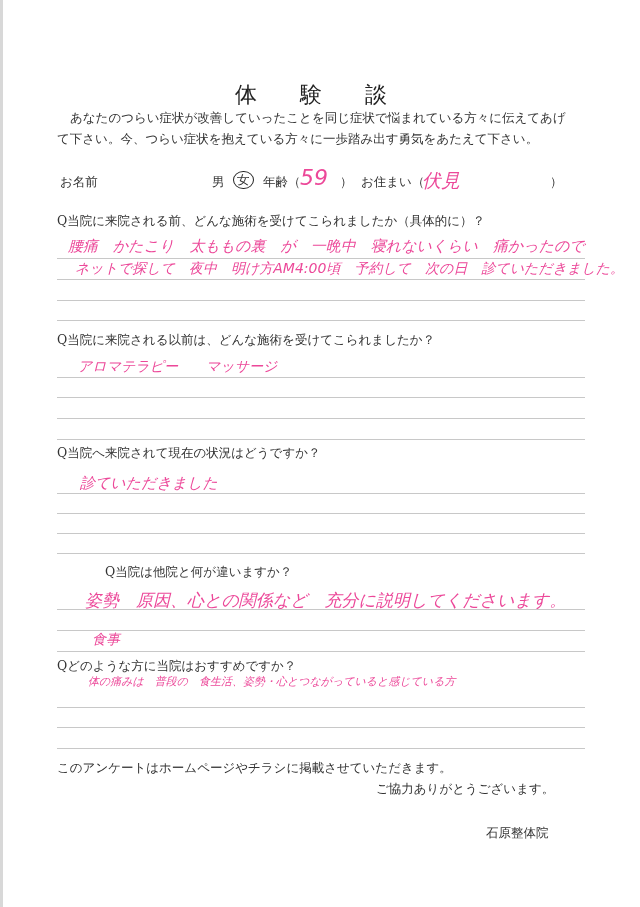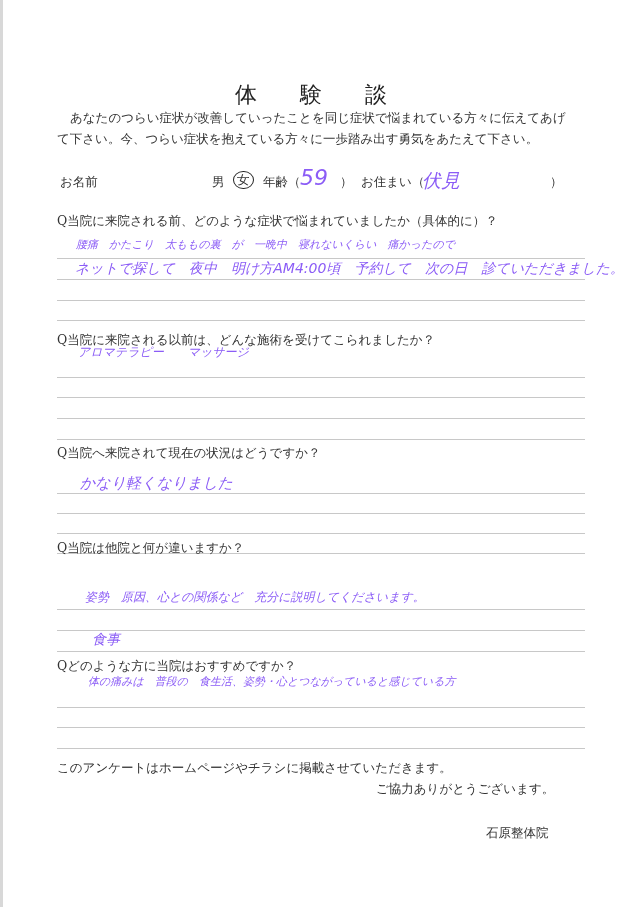--- a/index.html
+++ b/index.html
@@ -10,21 +10,21 @@
       color: #2a2a2a;
     }
     .left-edge { position: absolute; left: 0; top: 0; width: 3px; height: 907px; background: #d8d8d8; }
     .title {
       position: absolute; top: 80px; left: 0; width: 640px; text-align: center;
       font-size: 22px; letter-spacing: 18px; color: #222;
     }
     .intro { position: absolute; left: 57px; width: 545px; font-size: 12.5px; color: #333; line-height: 20px; }
     .abs { position: absolute; white-space: nowrap; }
     .label { font-size: 12.5px; color: #333; }
-    .hand { font-family: "DejaVu Sans", sans-serif; color: #8b5cf6; font-style: italic; }
+    .hand { font-family: "DejaVu Sans", sans-serif; color: #ec4899; font-style: italic; }
     .rule { position: absolute; left: 57px; width: 528px; height: 1px; background: #c8c8c8; }
     .q { position: absolute; left: 57px; font-size: 12.5px; color: #333; white-space: nowrap; }
     .circle {
       display: inline-block; border: 1.3px solid #222; border-radius: 50%;
       padding: 0 3px; line-height: 16px;
     }
   </style>
 </head>
 <body>
 
@@ -42,44 +42,44 @@
 <div class="abs label" style="top:171px;left:233px;">
   <span class="circle">女</span>
 </div>
 <div class="abs label" style="top:174px;left:263px;">年齢（</div>
 <div class="abs hand" style="top:165px;left:300px;font-size:22px;">59</div>
 <div class="abs label" style="top:174px;left:340px;">）</div>
 <div class="abs label" style="top:174px;left:361px;">お住まい（</div>
 <div class="abs hand" style="top:168px;left:422px;font-size:19px;">伏見</div>
 <div class="abs label" style="top:174px;left:550px;">）</div>
 
-<div class="q" style="top:213px;">Q当院に来院される前、どのような症状で悩まれていましたか（具体的に）？</div>
-<div class="abs hand" style="top:237px;left:76px;font-size:11px;">腰痛　かたこり　太ももの裏　が　一晩中　寝れないくらい　痛かったので</div>
+<div class="q" style="top:213px;">Q当院に来院される前、どんな施術を受けてこられましたか（具体的に）？</div>
+<div class="abs hand" style="top:237px;left:68px;font-size:15px;">腰痛　かたこり　太ももの裏　が　一晩中　寝れないくらい　痛かったので</div>
 <div class="abs hand" style="top:260px;left:75px;font-size:14px;">ネットで探して　夜中　明け方AM4:00頃　予約して　次の日　診ていただきました。</div>
 <div class="rule" style="top:258px;"></div>
 <div class="rule" style="top:279px;"></div>
 <div class="rule" style="top:300px;"></div>
 <div class="rule" style="top:320px;"></div>
 
 <div class="q" style="top:332px;">Q当院に来院される以前は、どんな施術を受けてこられましたか？</div>
-<div class="abs hand" style="top:344px;left:78px;font-size:12px;">アロマテラピー　　マッサージ</div>
+<div class="abs hand" style="top:358px;left:78px;font-size:14px;">アロマテラピー　　マッサージ</div>
 <div class="rule" style="top:377px;"></div>
 <div class="rule" style="top:397px;"></div>
 <div class="rule" style="top:418px;"></div>
 <div class="rule" style="top:439px;"></div>
 
 <div class="q" style="top:445px;">Q当院へ来院されて現在の状況はどうですか？</div>
-<div class="abs hand" style="top:474px;left:80px;font-size:15px;">かなり軽くなりました</div>
+<div class="abs hand" style="top:474px;left:80px;font-size:15px;">診ていただきました</div>
 <div class="rule" style="top:493px;"></div>
 <div class="rule" style="top:513px;"></div>
 <div class="rule" style="top:533px;"></div>
 <div class="rule" style="top:553px;"></div>
 
-<div class="q" style="top:540px;">Q当院は他院と何が違いますか？</div>
-<div class="abs hand" style="top:589px;left:85px;font-size:12px;">姿勢　原因、心との関係など　充分に説明してくださいます。</div>
+<div class="q" style="top:564px;margin-left:48px;">Q当院は他院と何が違いますか？</div>
+<div class="abs hand" style="top:589px;left:85px;font-size:17px;">姿勢　原因、心との関係など　充分に説明してくださいます。</div>
 <div class="abs hand" style="top:610px;left:92px;font-size:14px;margin-top:21px;">食事</div>
 <div class="rule" style="top:609px;"></div>
 <div class="rule" style="top:630px;"></div>
 <div class="rule" style="top:651px;"></div>
 
 <div class="q" style="top:658px;">Qどのような方に当院はおすすめですか？</div>
 <div class="abs hand" style="top:674px;left:88px;font-size:11px;font-style:italic;">体の痛みは　普段の　食生活、姿勢・心とつながっていると感じている方</div>
 <div class="rule" style="top:707px;"></div>
 <div class="rule" style="top:727px;"></div>
 <div class="rule" style="top:748px;"></div>

